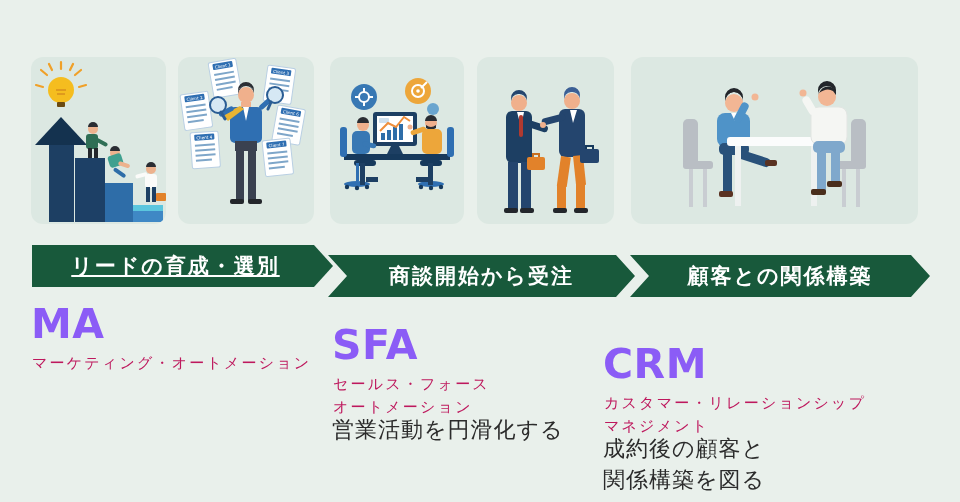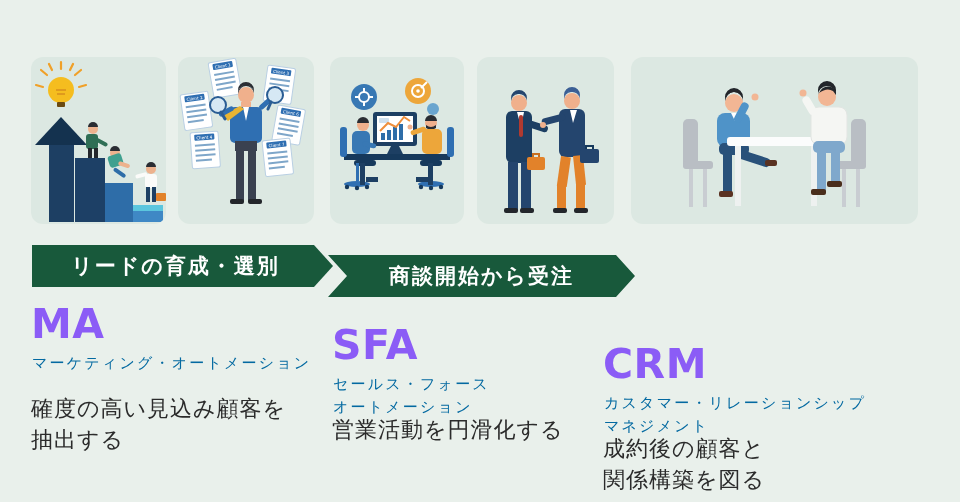--- a/index.html
+++ b/index.html
@@ -27,20 +27,21 @@
   
   .banner {
     position:absolute; top:245px; height:42px;
     display:flex; align-items:center; justify-content:center;
     color:#fff; font-weight:bold; font-size:21px; letter-spacing:2px;
     white-space:nowrap;
   }
   .banner-first {
     clip-path:polygon(0 0, calc(100% - 19px) 0, 100% 50%, calc(100% - 19px) 100%, 0 100%);
     padding-right:14px;
+    text-decoration:underline;
   }
   .banner-notched {
     clip-path:polygon(0 0, calc(100% - 19px) 0, 100% 50%, calc(100% - 19px) 100%, 0 100%, 19px 50%);
     padding-left:8px; padding-right:8px;margin-top:10px;
   }
   .b1 { left:32px;  width:301px; }
   .b2 { left:328px; width:307px; }
   .b3 { left:630px; width:300px; }
 
   
@@ -49,21 +50,21 @@
   .c2 { left:332px; width:292px;margin-top:21px; }
   .c3 { left:603px; width:300px;margin-top:40px; }
   .acronym {
     position:absolute; top:0; left:0;
     font-size:41px; font-weight:bold; letter-spacing:.5px;
     color:#8b5cf6; line-height:1.05;
   }
   .fullname {
     position:absolute; top:49px; left:1px;
     font-size:15px; letter-spacing:2.2px; line-height:1.5;
-    color:#0369a1; white-space:pre-line;
+    color:#be185d; white-space:pre-line;
   }
   .desc {
     position:absolute; top:90px; left:0;
     font-size:22px; letter-spacing:1px; line-height:1.42;
     color:#2b2b2b; white-space:pre-line;
   }
 </style>
 </head>
 <body>
 
@@ -354,26 +355,27 @@
       </g>
     </svg>
   </div>
 
   <div class="banner banner-first b1" style="background:#18593b">
     <span>リードの育成・選別</span>
   </div>
   <div class="banner banner-notched b2" style="background:#18593b">
     <span>商談開始から受注</span>
   </div>
+  <div class="banner banner-notched b3" style="background:#18593b">
+    <span>顧客との関係構築</span>
+  </div>
 
   <div class="column c1">
     <div class="acronym">MA</div>
     <div class="fullname">マーケティング・オートメーション</div>
-    <div class="desc">確度の高い見込み顧客を
-抽出する</div>
   </div>
   <div class="column c2">
     <div class="acronym">SFA</div>
     <div class="fullname">セールス・フォース
 オートメーション</div>
     <div class="desc">営業活動を円滑化する</div>
   </div>
   <div class="column c3">
     <div class="acronym">CRM</div>
     <div class="fullname">カスタマー・リレーションシップ

